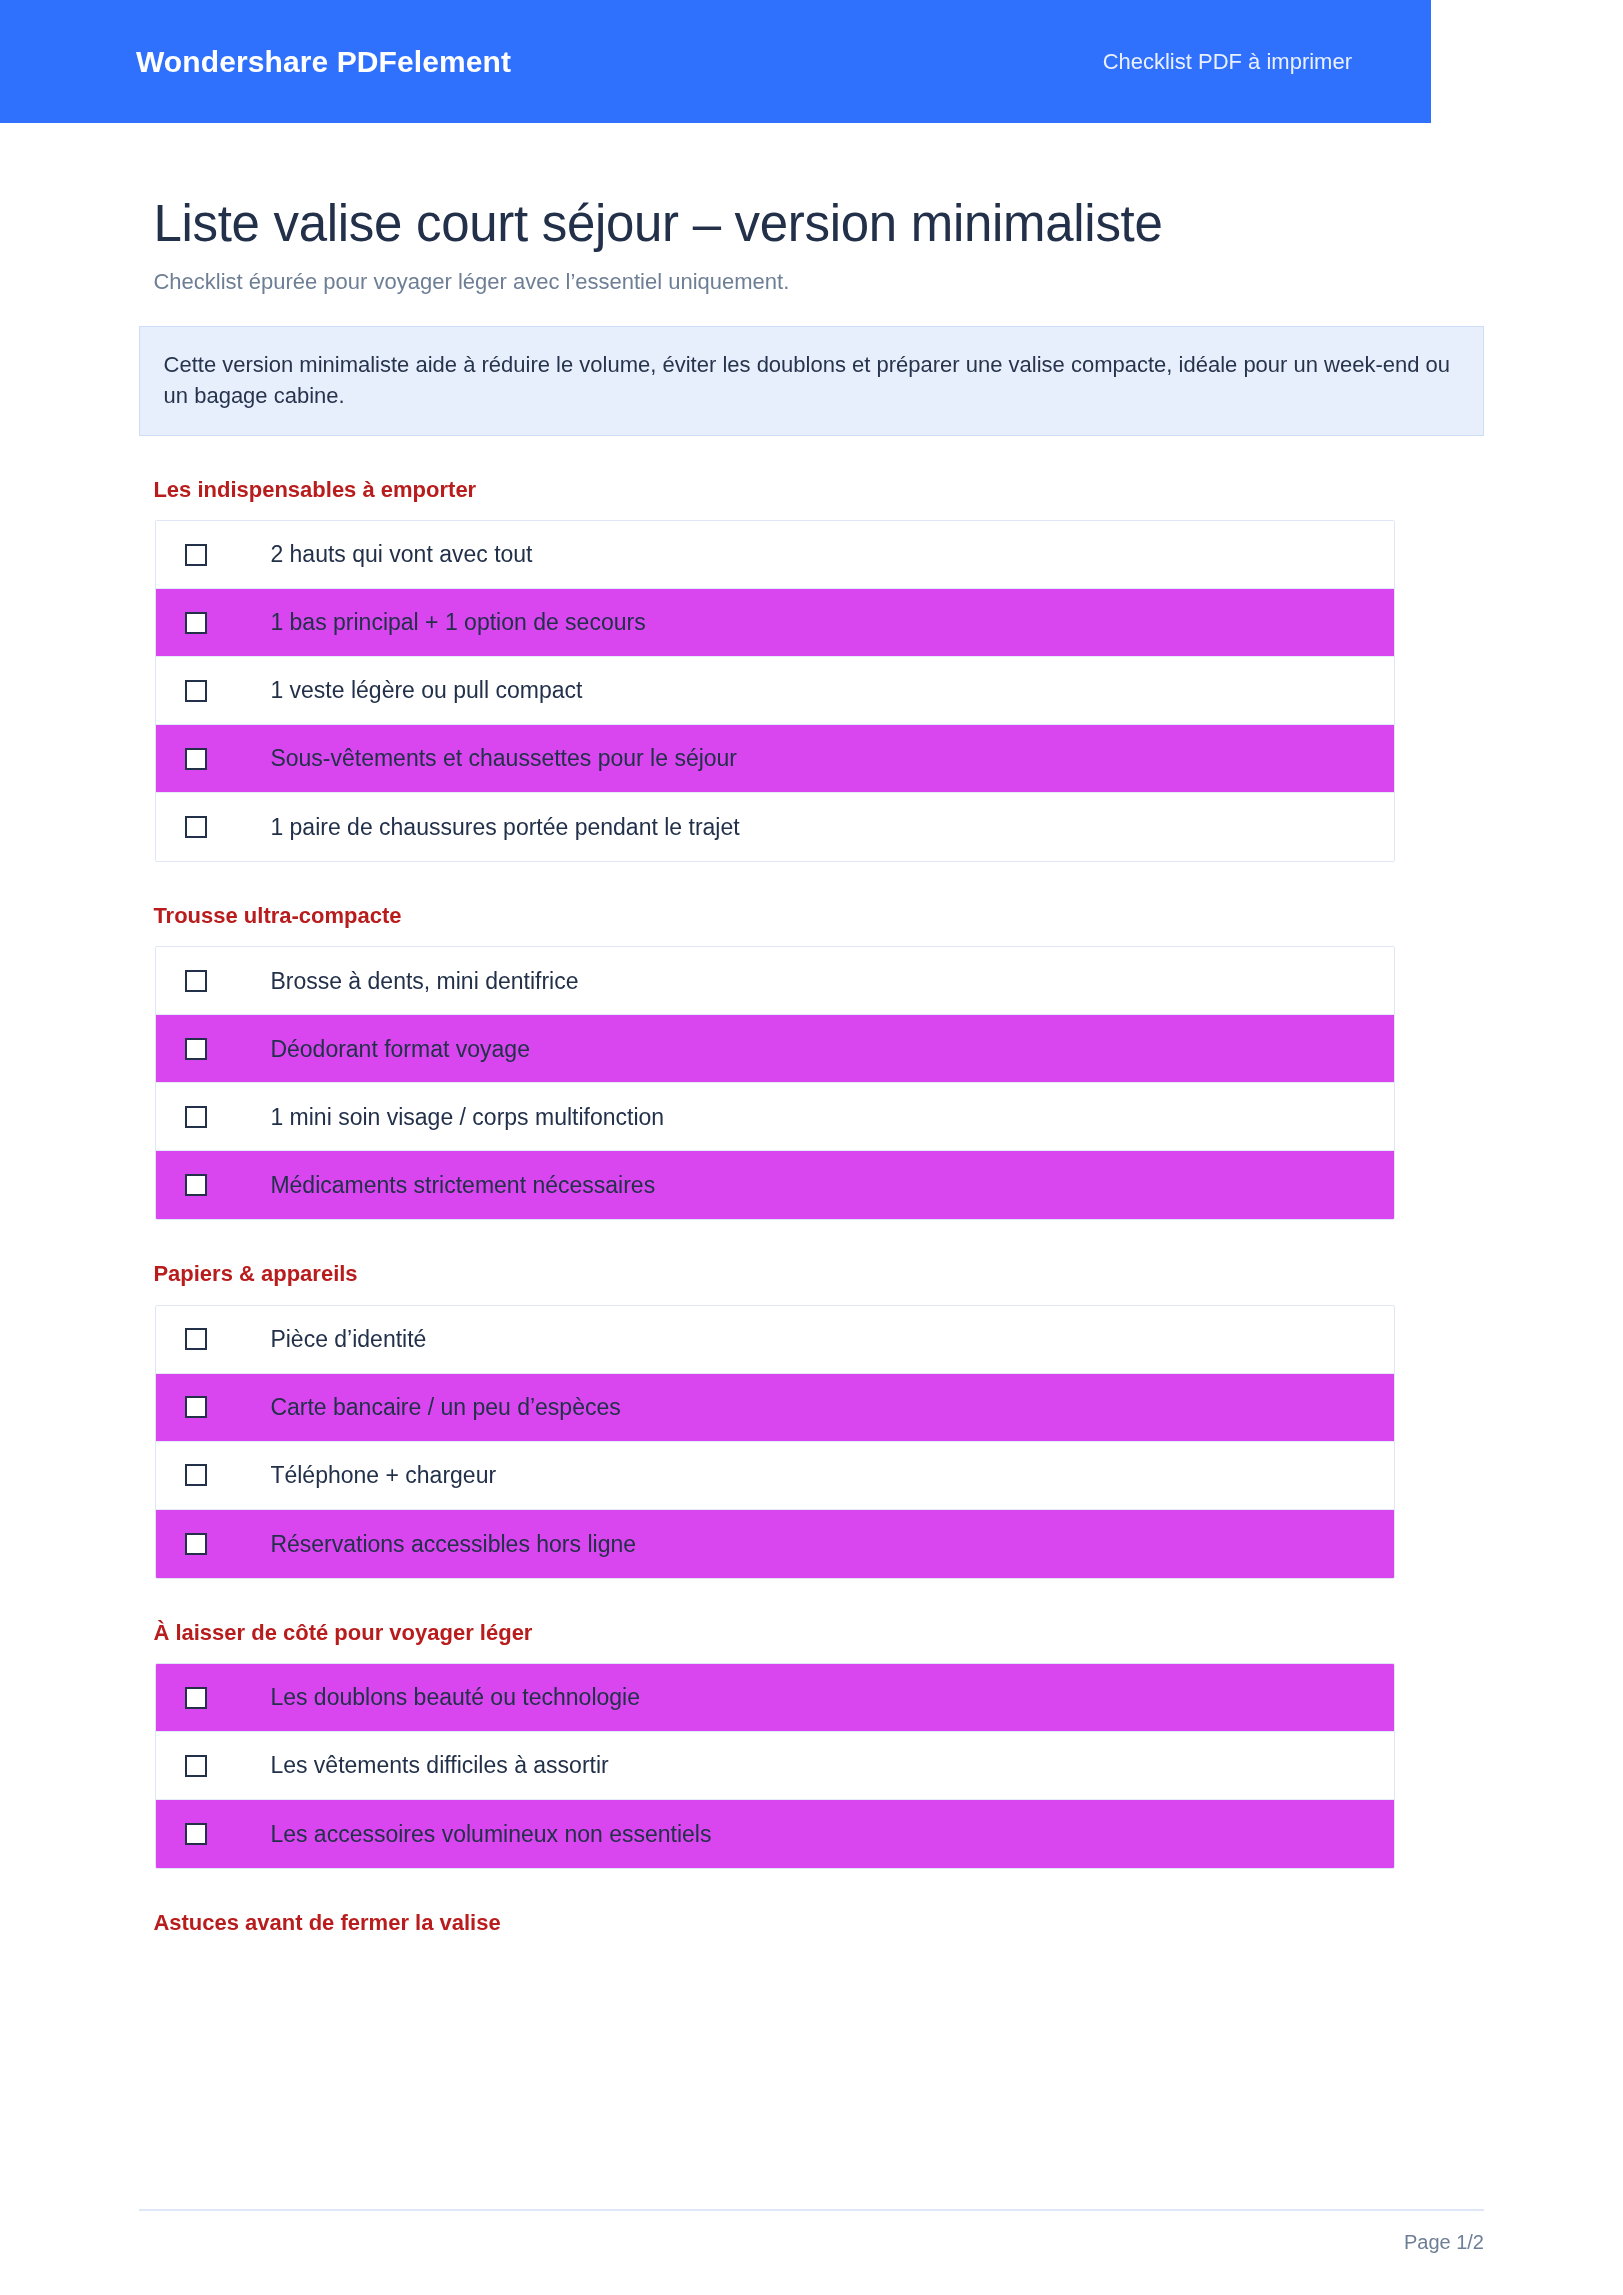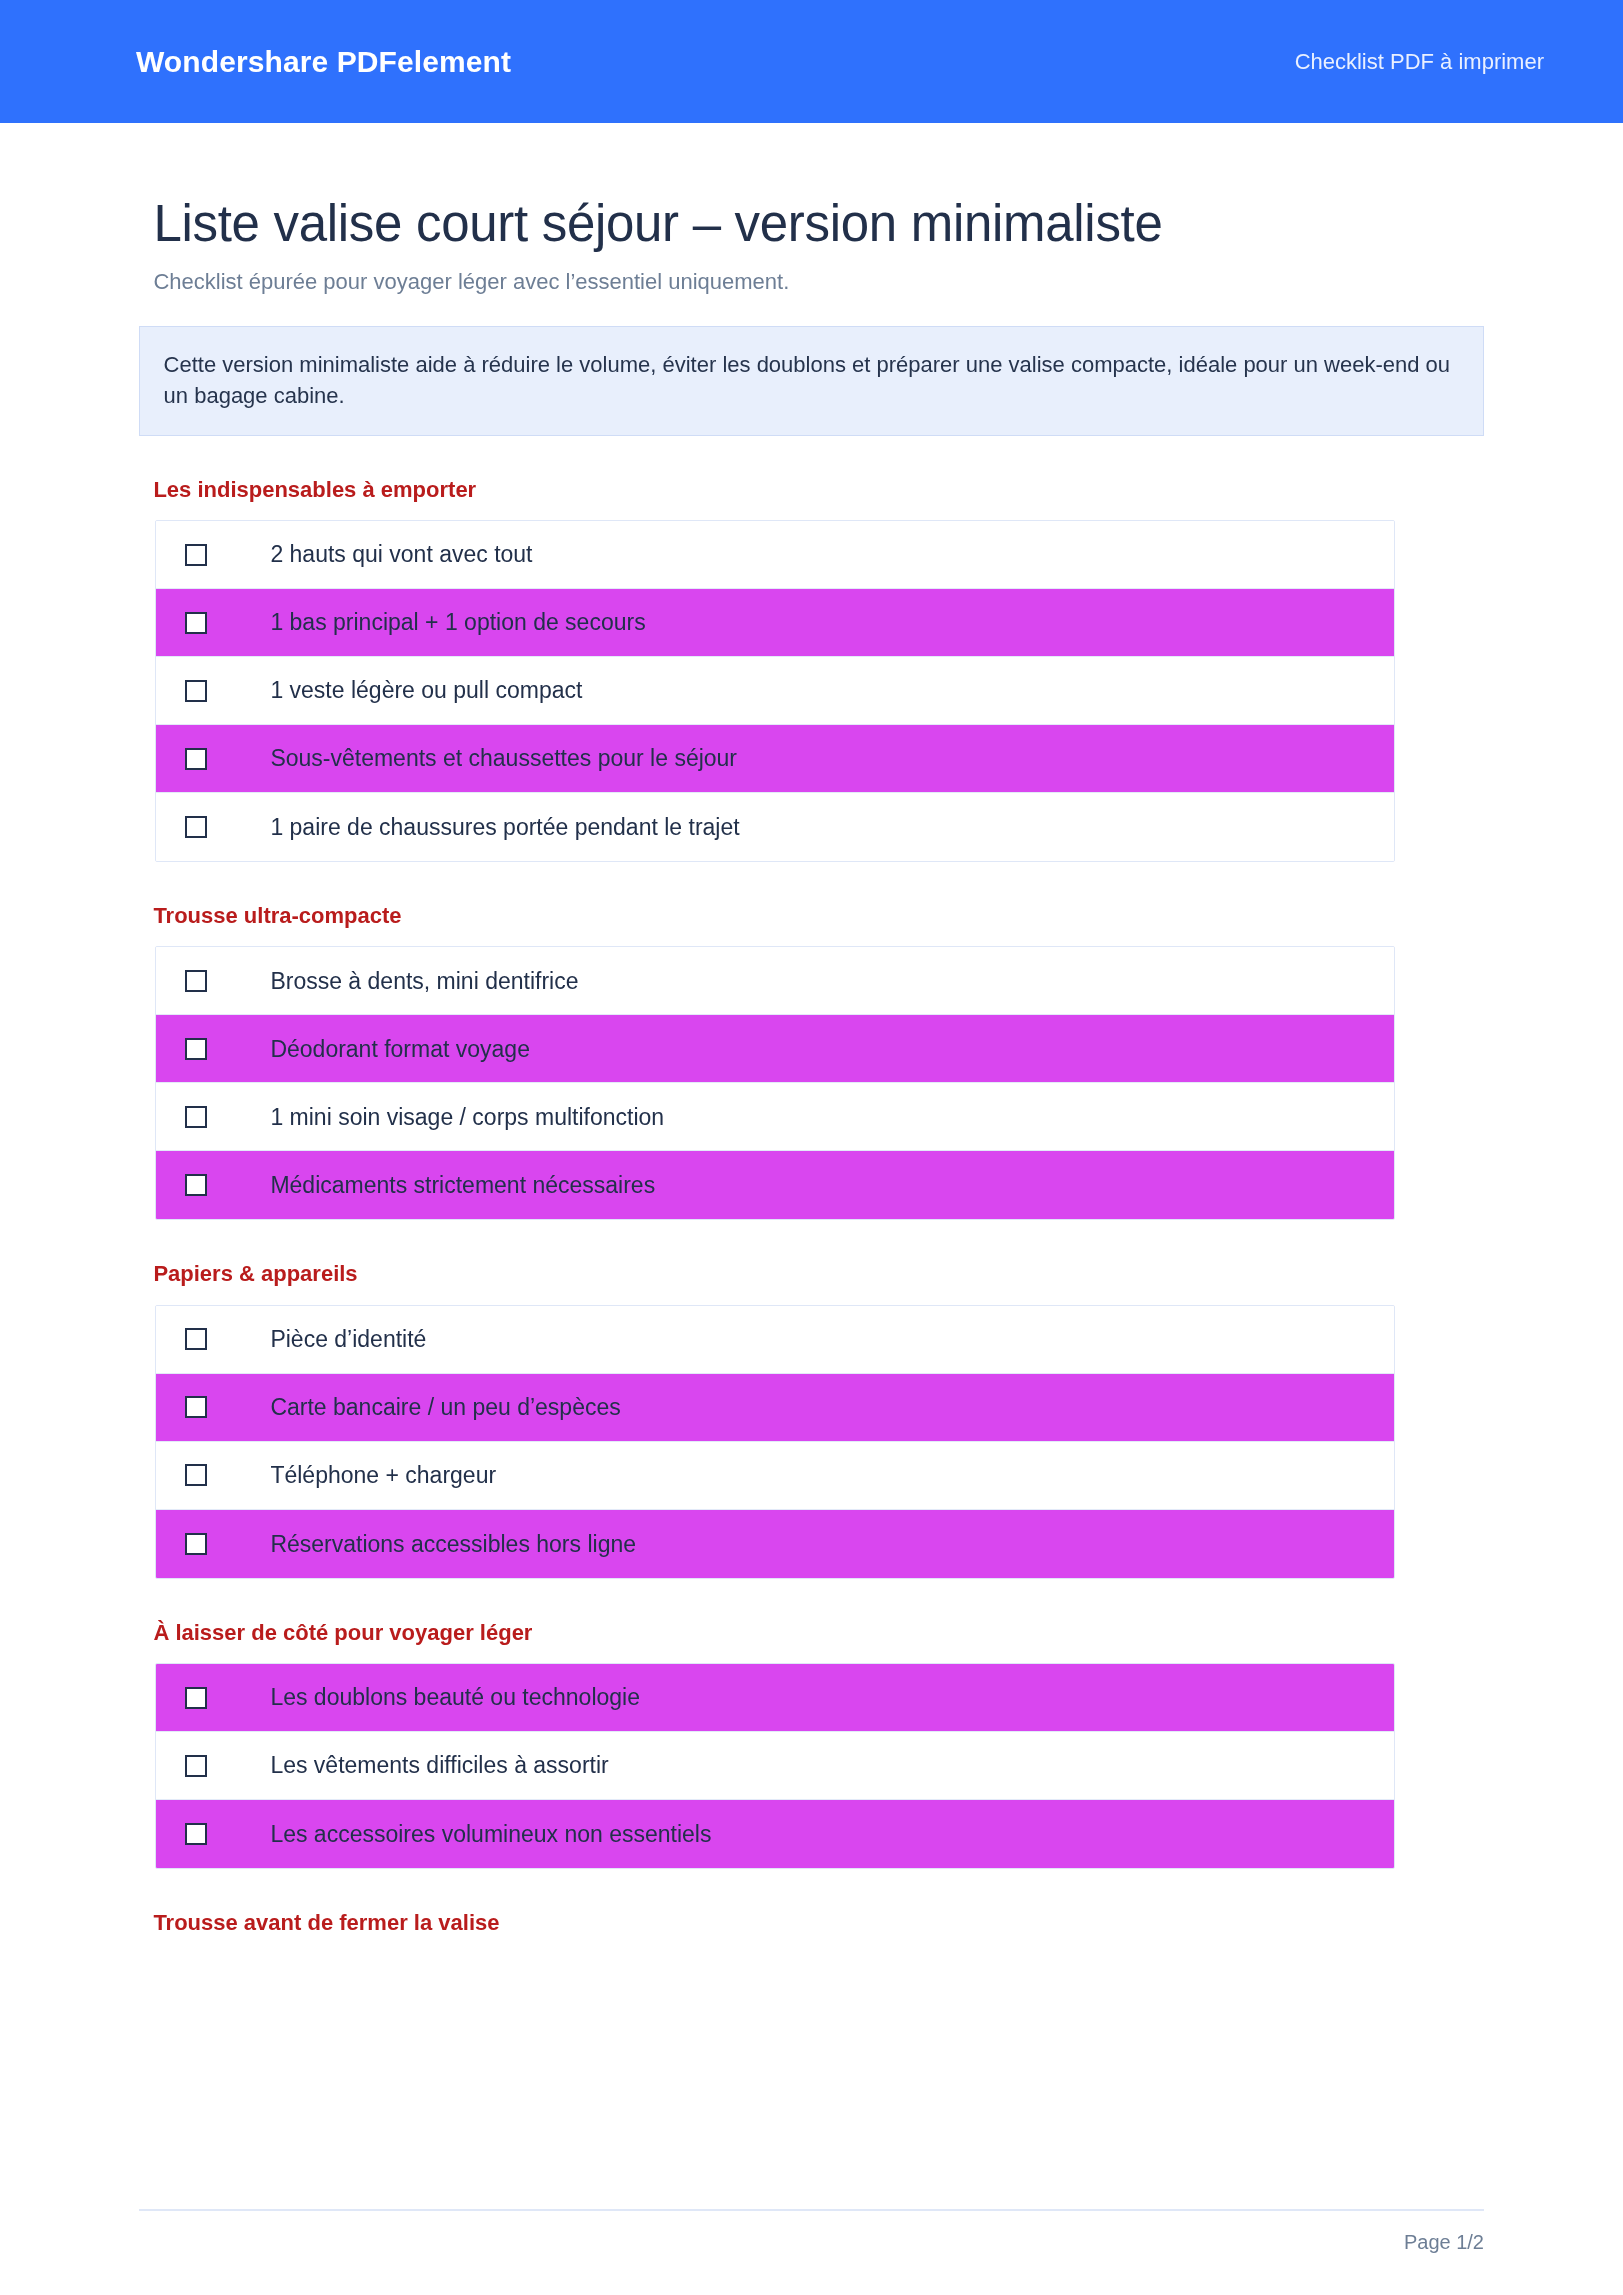--- a/index.html
+++ b/index.html
@@ -15,21 +15,21 @@
     color: #243046;
     position: relative;
     overflow: hidden;
   }
 
   
   .brandbar {
     position: absolute;
     top: 0;
     left: 0;
-    width: 1623px;
+    width: 1431px;
     height: 123px;
     background: #2f71fd;
     display: flex;
     align-items: center;
     justify-content: space-between;
     box-sizing: border-box;
     padding: 0 79px 0 136px;
   }
   .brandbar-title {
     color: #ffffff;
@@ -249,21 +249,21 @@
               <span class="checkbox"></span>
               <span class="check-label">Les vêtements difficiles à assortir</span>
             </div>
             <div class="check-row alt">
               <span class="checkbox"></span>
               <span class="check-label">Les accessoires volumineux non essentiels</span>
             </div>
           </div>
         </div>
         <div class="section">
-          <div class="section-title">Trousse avant de fermer la valise</div>
+          <div class="section-title">Astuces avant de fermer la valise</div>
         </div>
       </div>
 
   </div>
 </div>
 
 <div class="footer">
   <div class="footer-rule"></div>
   <div class="footer-text">Page 1/2</div>
 </div>

